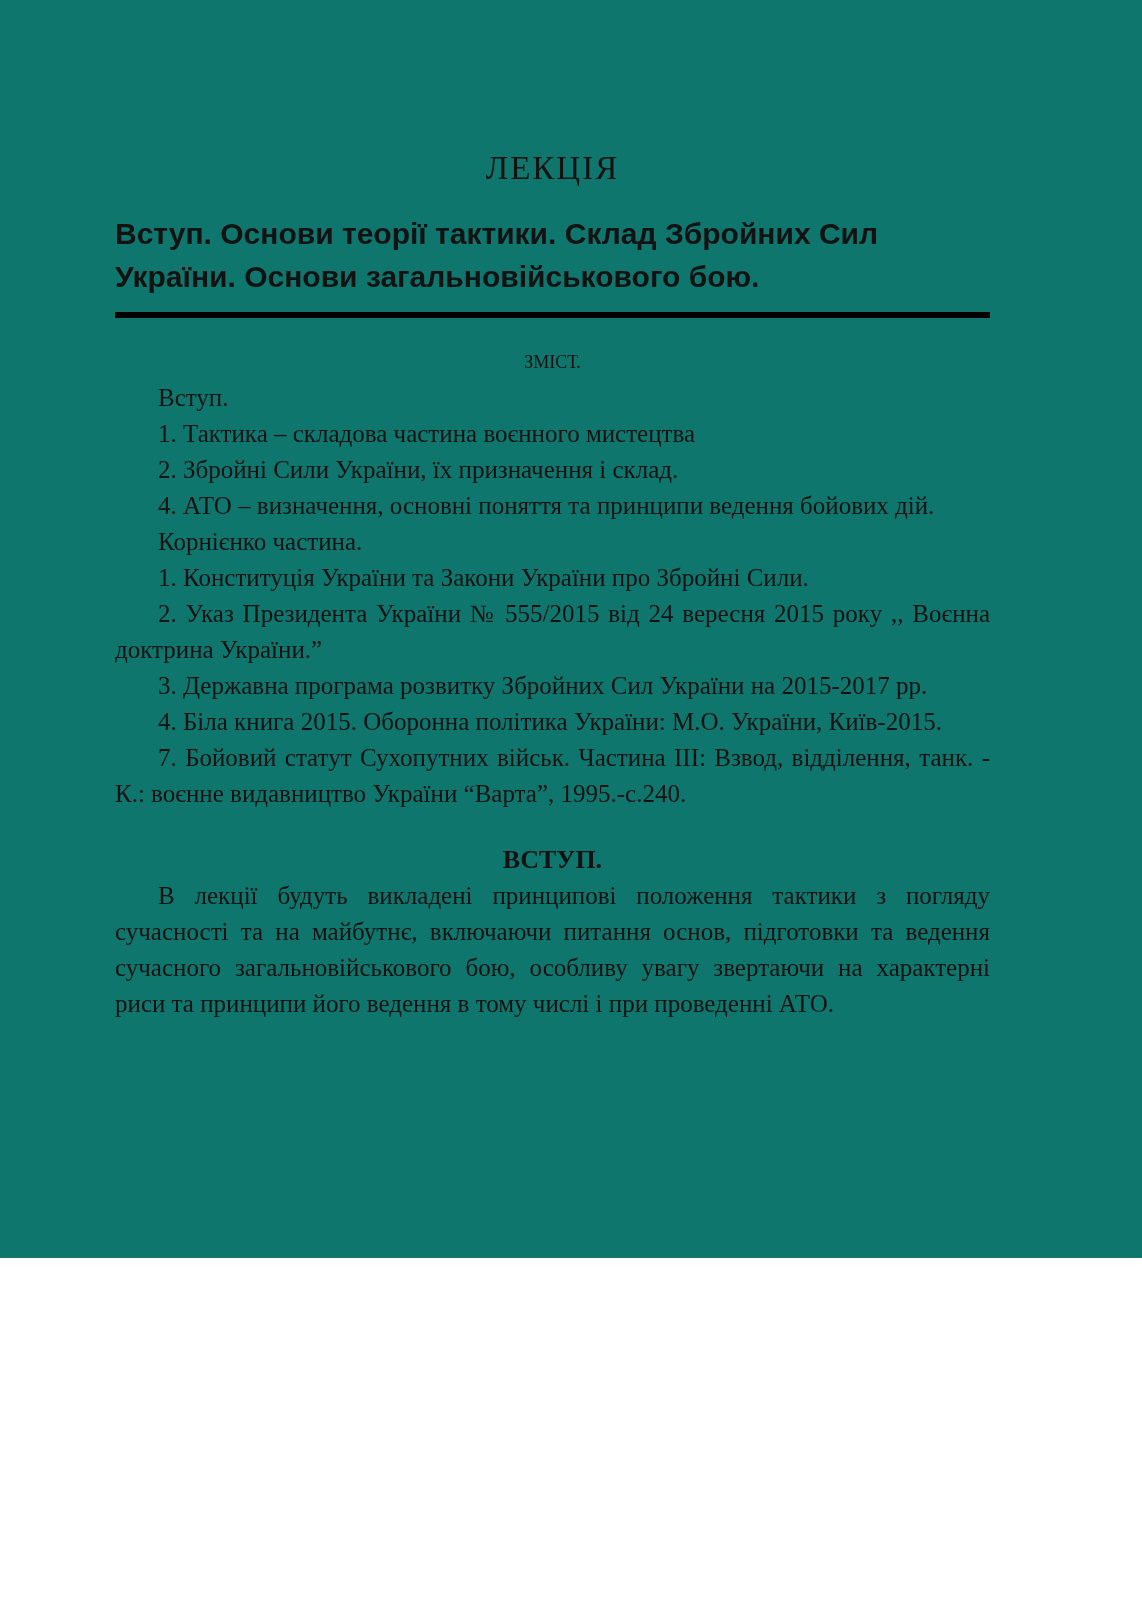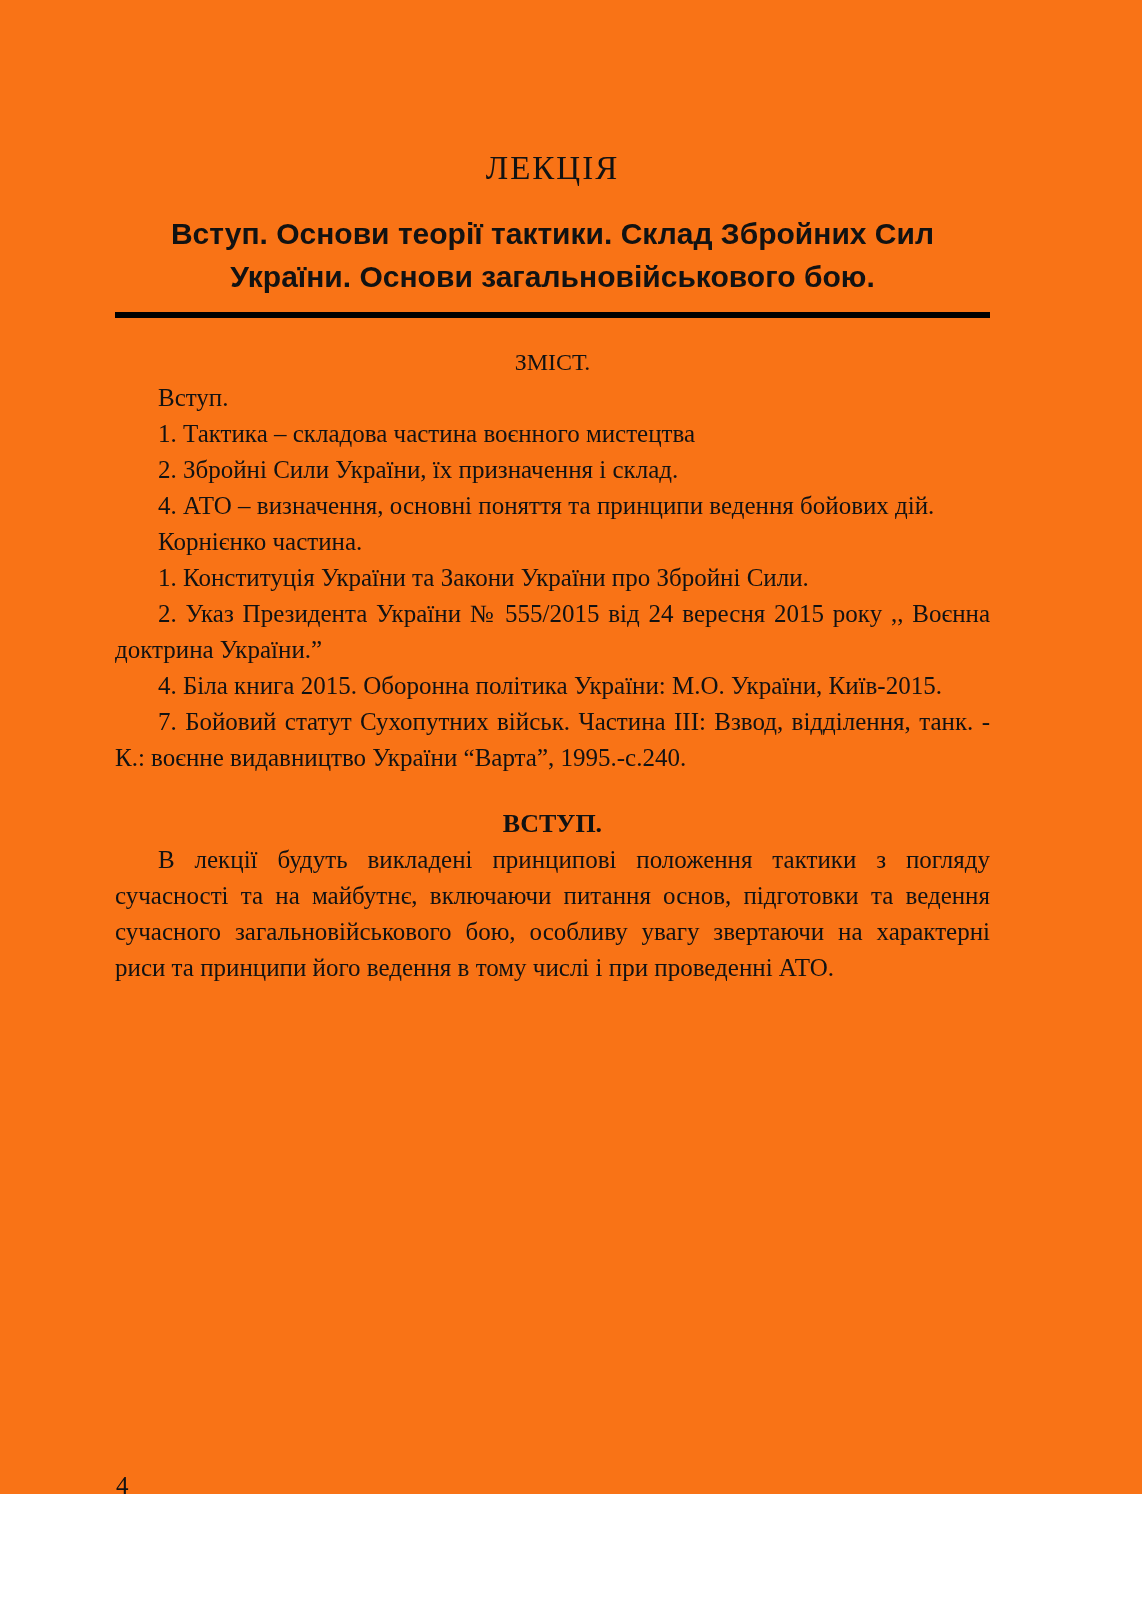--- a/index.html
+++ b/index.html
@@ -3,56 +3,55 @@
 <meta charset="utf-8">
 <style>
   html, body {
     margin: 0;
     padding: 0;
     background: #ffffff;
   }
   .page {
     position: relative;
     width: 1142px;
-    height: 1494px;
-    background: #f97316;
+    height: 1258px;
+    background: #0f766e;
     box-sizing: border-box;
     padding: 148px 152px 0 115px;
     color: #121212;
     font-family: "Liberation Serif", serif;
     font-size: 25px;
     line-height: 36px;
     overflow: hidden;
   }
   .doc-title {
     margin: 0 0 24px 0;
     text-align: center;
     font-weight: normal;
     font-size: 33px;
     line-height: 40px;
     letter-spacing: 2px;
     font-family: "Liberation Serif", serif;
   }
   .doc-heading {
     margin: 0 auto 14px auto;
     max-width: 880px;
-    text-align: center;
     font-family: "Liberation Sans", sans-serif;
     font-weight: bold;
     font-size: 30px;
     line-height: 43px;
   }
   .rule {
     height: 6px;
     background: #000000;
     margin: 0 0 26px 0;
   }
   .section-header {
     text-align: center;
-    font-size: 24px;
+    font-size: 18px;
     line-height: 36px;
   }
   .section-header.bold {
     font-weight: bold;
     font-size: 26px;
   }
   .section.intro {
     margin-top: 30px;
   }
   p.para {
@@ -84,20 +83,21 @@
     <p class="para">Вступ.</p>
     <p class="para">1. Тактика – складова частина воєнного мистецтва</p>
     <p class="para">2. Збройні Сили України, їх призначення і склад.</p>
     <p class="para">4. АТО – визначення, основні поняття та принципи ведення бойових дій.</p>
     <p class="para">Корнієнко частина.</p>
   </div>
 
   <div class="section">
     <p class="para">1. Конституція України та Закони України про Збройні Сили.</p>
     <p class="para">2. Указ Президента України № 555/2015 від 24 вересня 2015 року ,, Воєнна доктрина України.”</p>
+    <p class="para">3. Державна програма розвитку Збройних Сил України на 2015-2017 рр.</p>
     <p class="para">4. Біла книга 2015. Оборонна політика України: М.О. України, Київ-2015.</p>
     <p class="para">7. Бойовий статут Сухопутних військ. Частина ІІІ: Взвод, відділення, танк. - К.: воєнне видавництво України “Варта”, 1995.-с.240.</p>
   </div>
 
   <div class="section intro">
     <div class="section-header bold">ВСТУП.</div>
     <p class="para">В лекції будуть викладені принципові положення тактики з погляду сучасності та на майбутнє, включаючи питання основ, підготовки та ведення сучасного загальновійськового бою, особливу увагу звертаючи на характерні риси та принципи його ведення в тому числі і при проведенні АТО.</p>
   </div>
 
   <div class="page-number">4</div>

